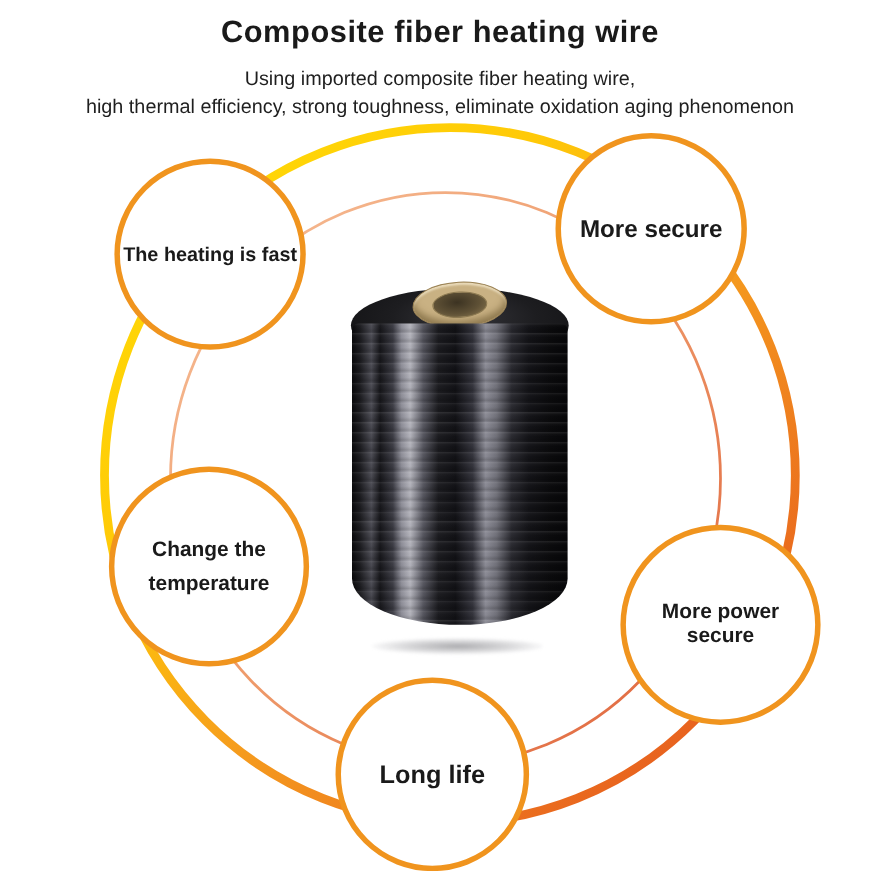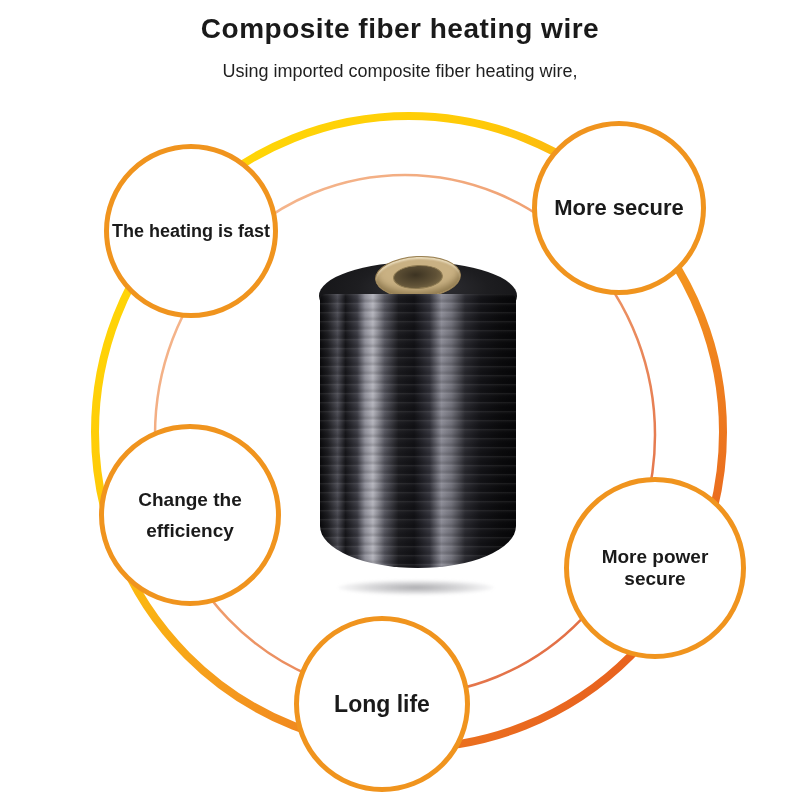--- a/index.html
+++ b/index.html
@@ -39,24 +39,24 @@
     background: #ffffff;
     border: 5px solid var(--bubble-border, #F0941E);
     border-radius: 50%;
     display: flex; align-items: center; justify-content: center;
     text-align: center;
     font-weight: bold;
     color: var(--text, #141414);
     box-sizing: border-box;
   }
   .bubble-heating  { left: 104px; top: 144px; width: 174px; height: 174px; font-size: 18px; justify-content: center; }
-  .bubble-secure   { left: 532px; top: 121px; width: 174px; height: 174px; font-size: 22px; }
+  .bubble-secure   { left: 505px; top: 121px; width: 174px; height: 174px; font-size: 22px; }
   .bubble-change   { left:  99px; top: 424px; width: 182px; height: 182px; font-size: 19px; line-height: 1.65; padding: 0 30px; }
   .bubble-power    { left: 564px; top: 477px; width: 182px; height: 182px; font-size: 19px; padding: 0 2px; }
-  .bubble-longlife { left: 294px; top: 616px; width: 176px; height: 176px; font-size: 23px; }
+  .bubble-longlife { left: 305px; top: 616px; width: 176px; height: 176px; font-size: 23px; }
 
   
   .spool {
     position: absolute; left: 318px; top: 254px;
     width: 200px; height: 350px; z-index: 3;
   }
   .spool-top {
     position: absolute; left: 1px; top: 8px;
     width: 198px; height: 68px;
     border-radius: 50%;
@@ -110,20 +110,21 @@
   }
 </style>
 </head>
 <body>
 
 <div id="canvas">
 
   <div class="title">Composite fiber heating wire</div>
   <div class="subtitle">
     <span>Using imported composite fiber heating wire,</span>
+    <span>high thermal efficiency, strong toughness, eliminate oxidation aging phenomenon</span>
   </div>
 
   <svg class="rings" width="800" height="800" viewBox="0 0 800 800">
     <defs>
       <linearGradient id="gOuter" x1="0%" y1="0%" x2="100%" y2="100%">
         <stop offset="0%" style="stop-color:var(--ring-outer-start, #FFE005)"></stop>
         <stop offset="32%" style="stop-color:var(--ring-outer-mid1, #FFC908)"></stop>
         <stop offset="55%" style="stop-color:var(--ring-outer-mid2, #F59B1E)"></stop>
         <stop offset="100%" style="stop-color:var(--ring-outer-end, #E2491F)"></stop>
       </linearGradient>
@@ -137,21 +138,21 @@
     <ellipse cx="405" cy="435" rx="250" ry="260" fill="none" stroke="url(#gInner)" stroke-width="2.5"></ellipse>
   </svg>
 
   <div class="bubble bubble-heating">
     <span>The heating is fast</span>
   </div>
   <div class="bubble bubble-secure">
     <span>More secure</span>
   </div>
   <div class="bubble bubble-change">
-    <span>Change the efficiency</span>
+    <span>Change the temperature</span>
   </div>
   <div class="bubble bubble-power">
     <span>More power secure</span>
   </div>
   <div class="bubble bubble-longlife">
     <span>Long life</span>
   </div>
 
   <div class="spool" title="spool of black composite carbon fiber heating wire with tan bobbin core">
     <div class="spool-top"></div>

